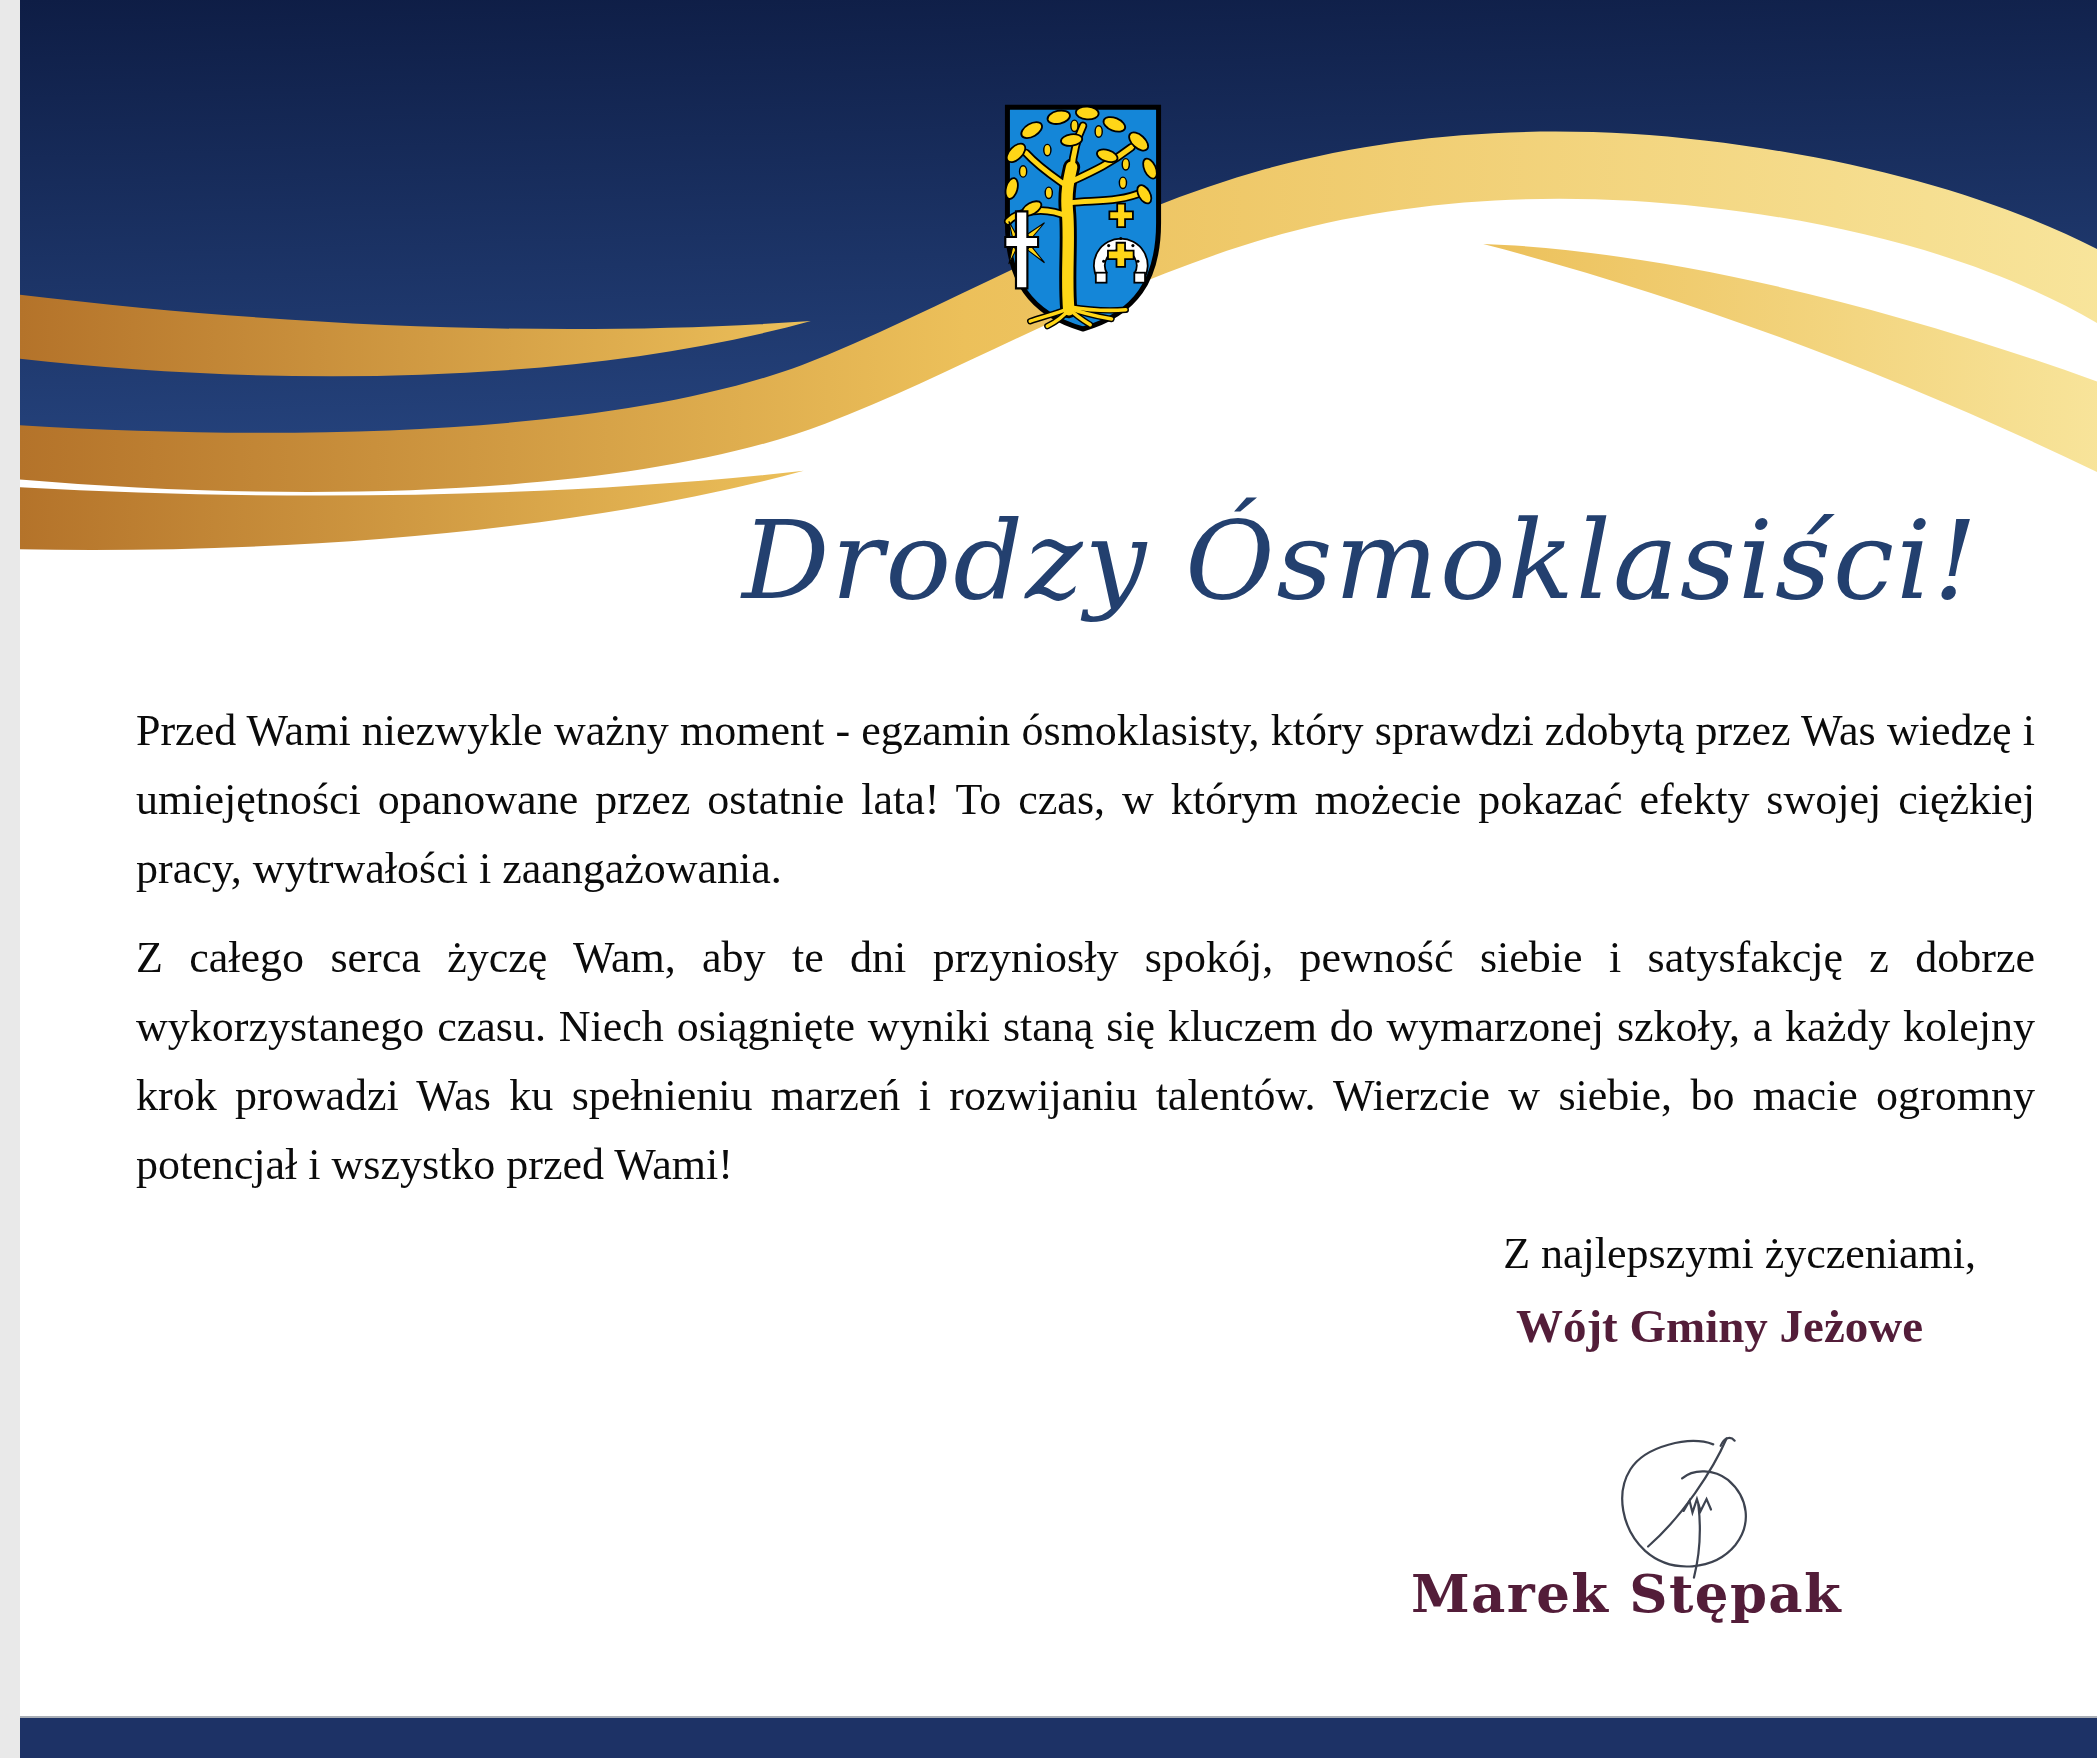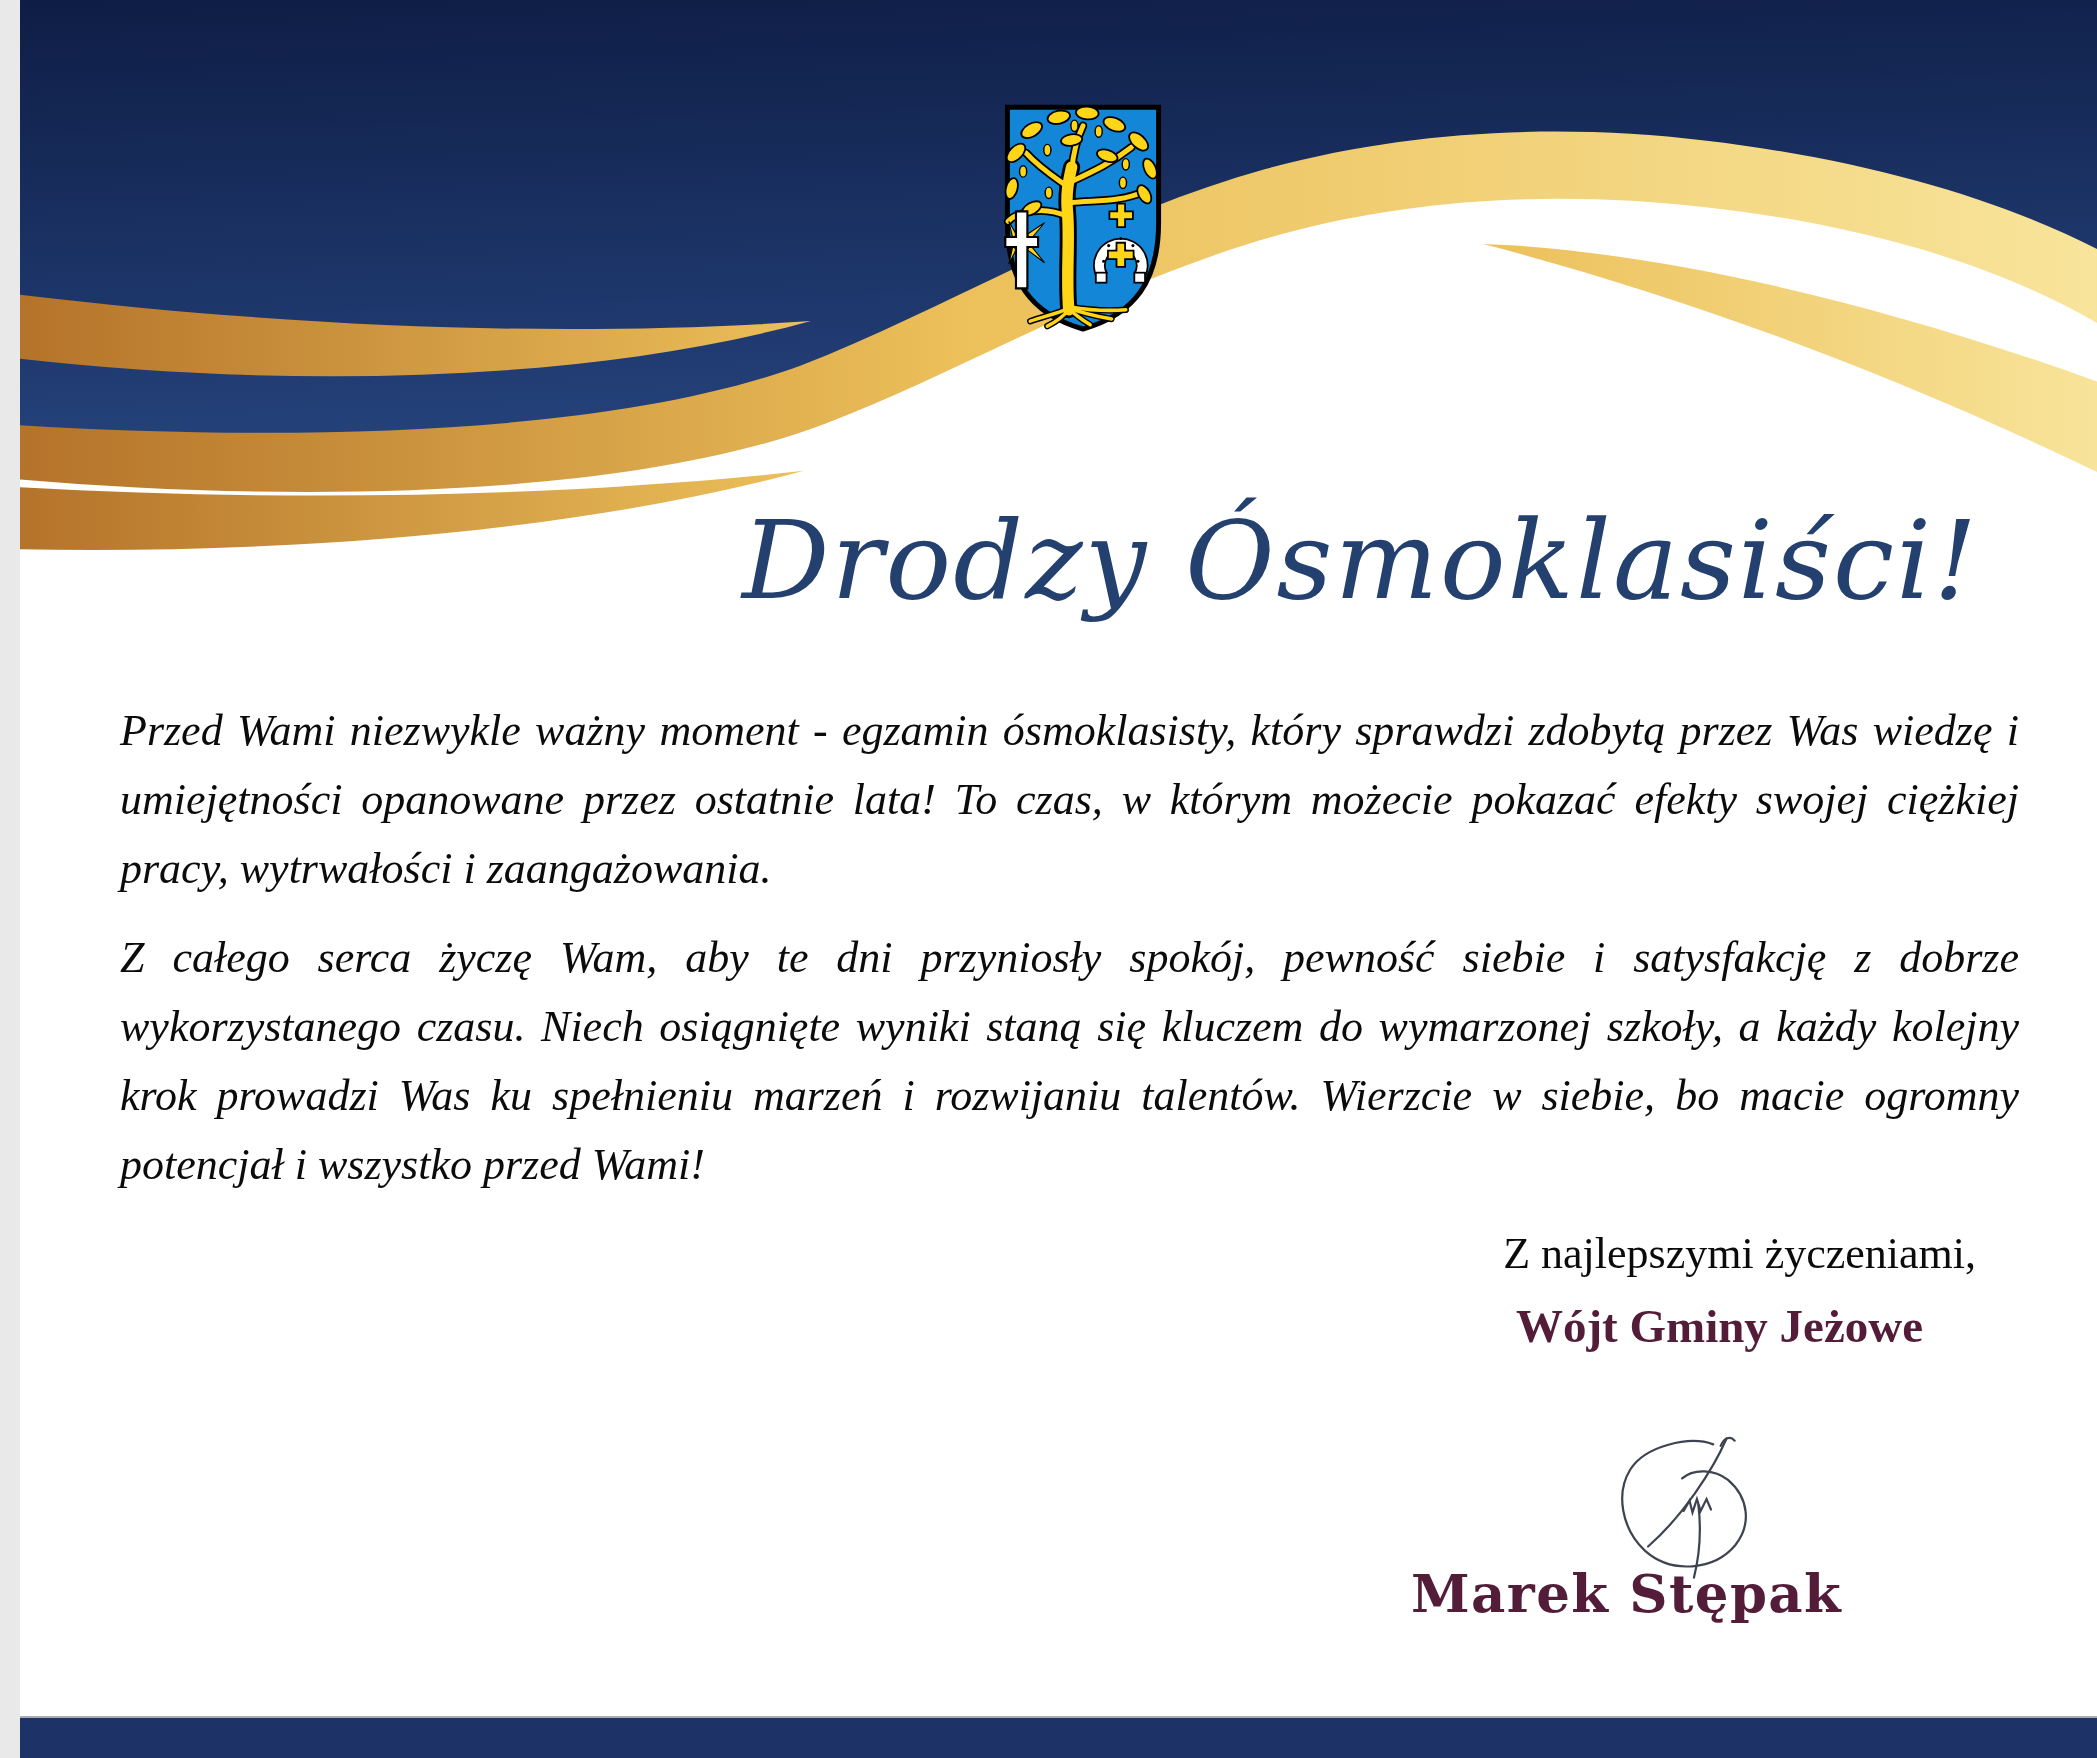--- a/index.html
+++ b/index.html
@@ -22,23 +22,23 @@
   .coat-svg{position:absolute;left:983px;top:103px;width:160px;height:231px;display:block;}
   .title{
     position:absolute; left:428px; top:493px; width:1825px;
     text-align:center;
     font-family:"DejaVu Serif", serif; font-style:italic; font-weight:500;
     font-size:109px; line-height:1.25; letter-spacing:2.1px;
     color:var(--title-navy,#23406f);
     white-space:nowrap;
   }
   .para{
-    position:absolute; left:100px; width:1899px;
+    position:absolute; left:116px; width:1899px;
     font-size:44px; line-height:69px; color:var(--text-black,#0b0b0b);
-    text-align:justify; text-justify:inter-word;font-style:italic;
+    text-align:justify; text-justify:inter-word;
   }
   .para-1{top:696px;}
   .para-2{top:923px;}
   .closing{
     position:absolute; right:141px; top:1219px;
     font-size:44px; line-height:69px; color:var(--text-black,#0b0b0b);
   }
   .signer-role{
     position:absolute; left:1391px; top:1296px; width:617px;
     text-align:center; font-weight:bold; font-size:47px; line-height:1.3;

